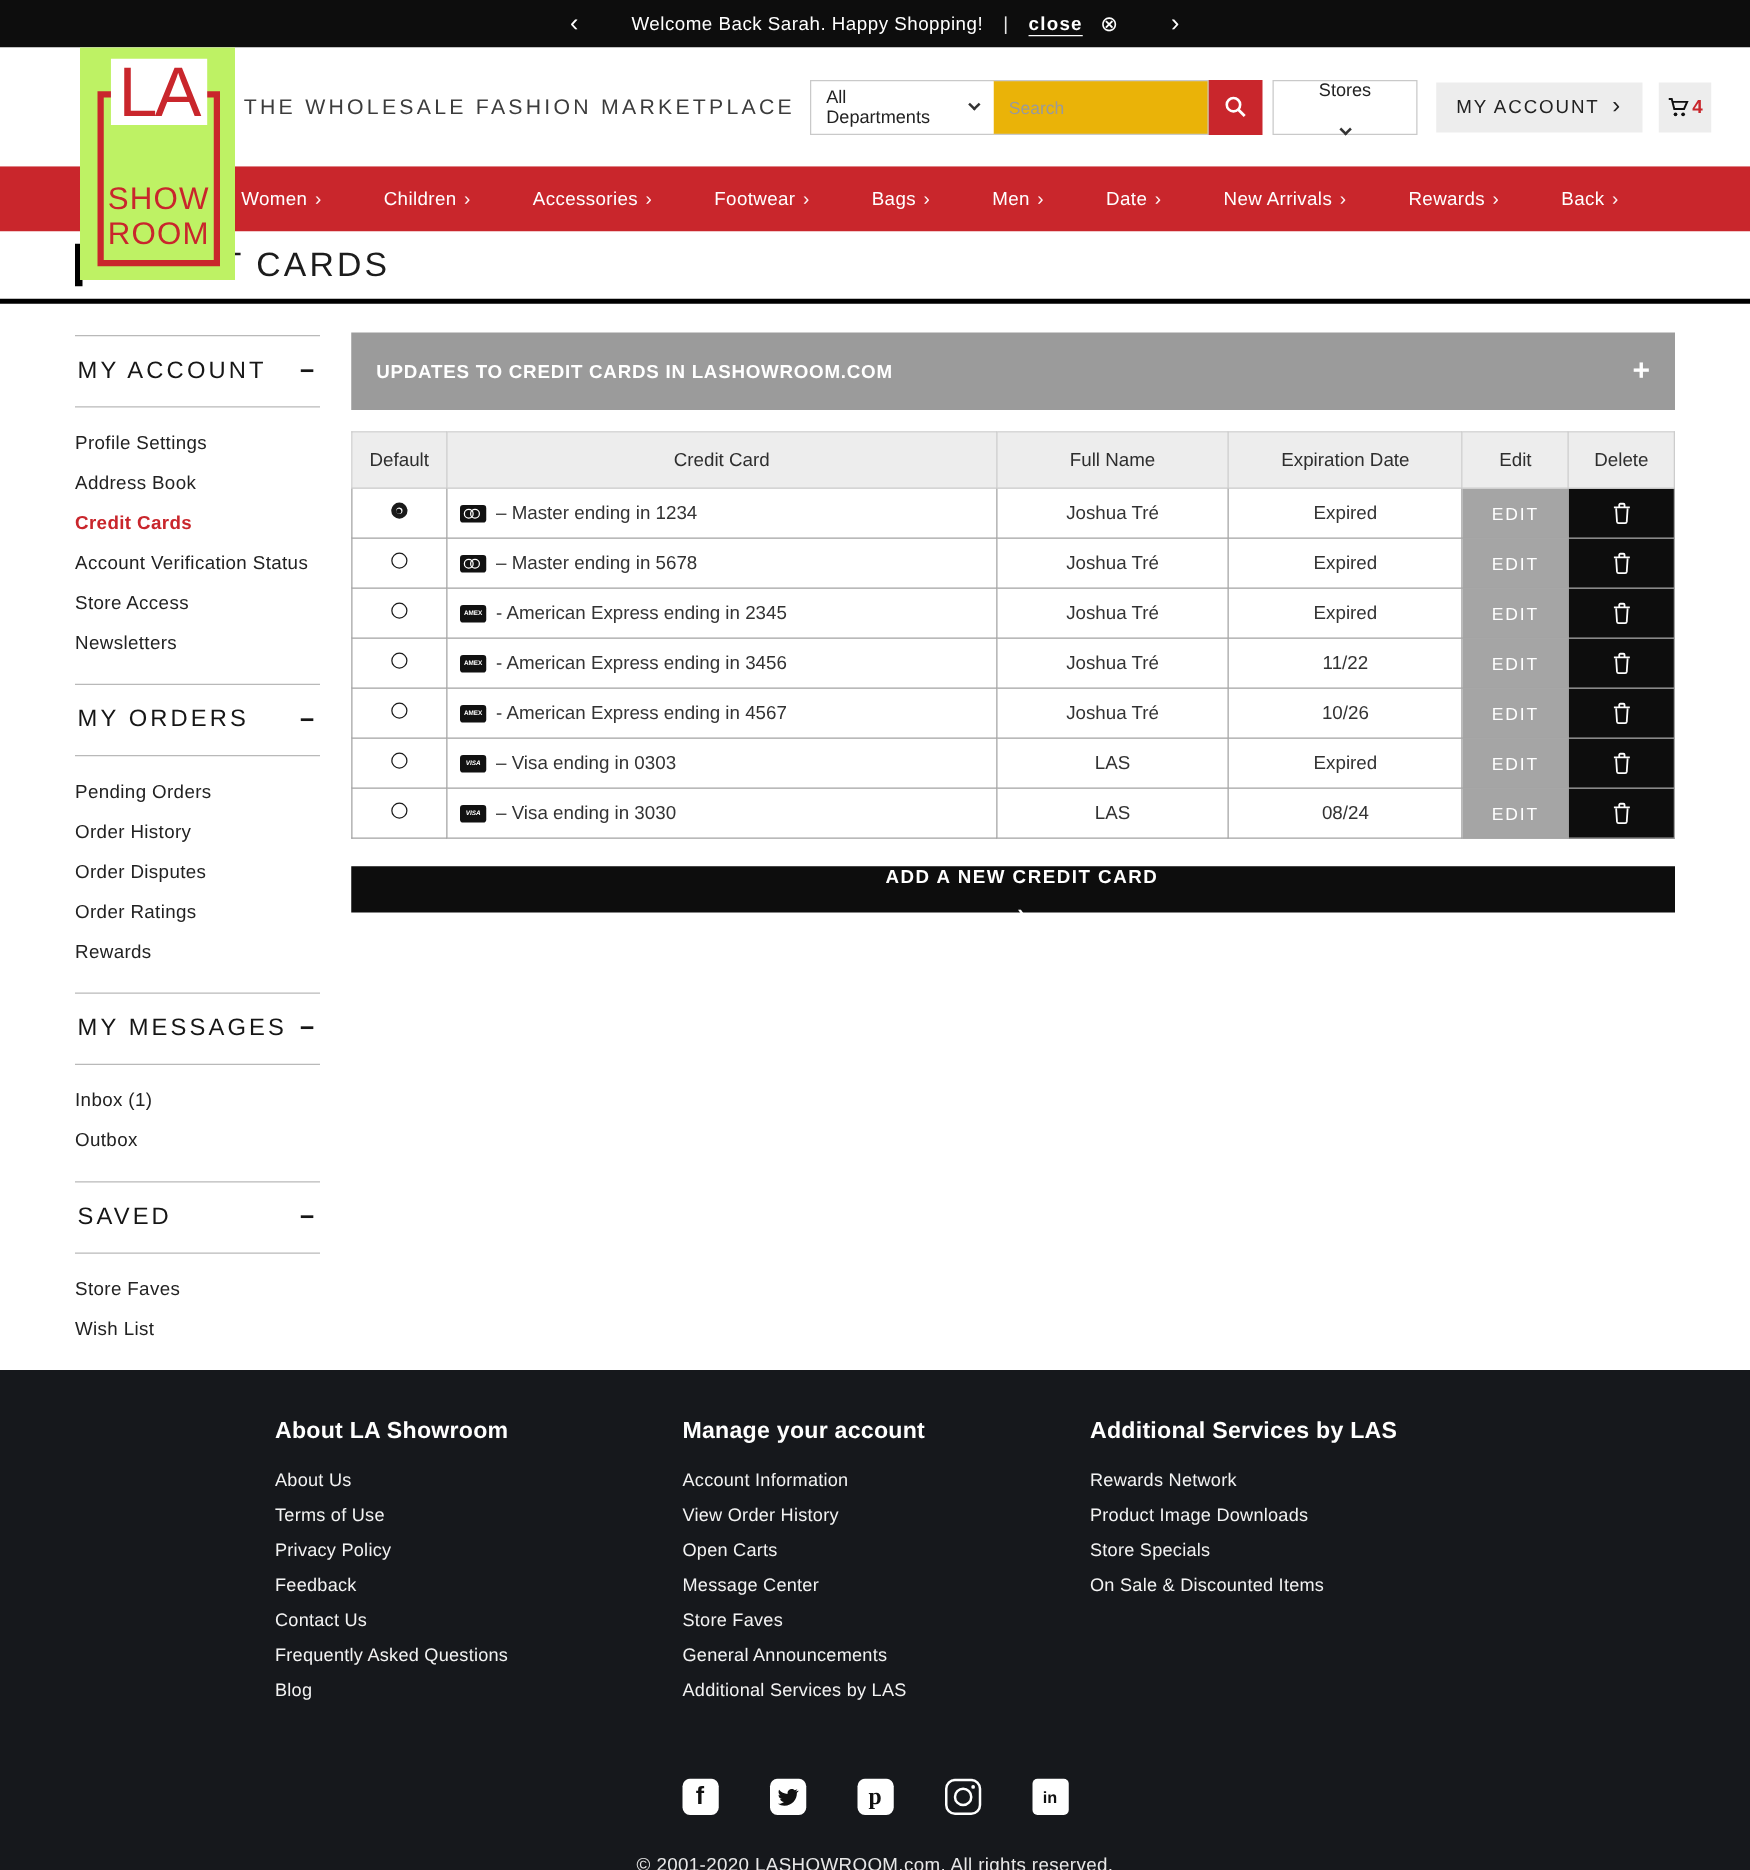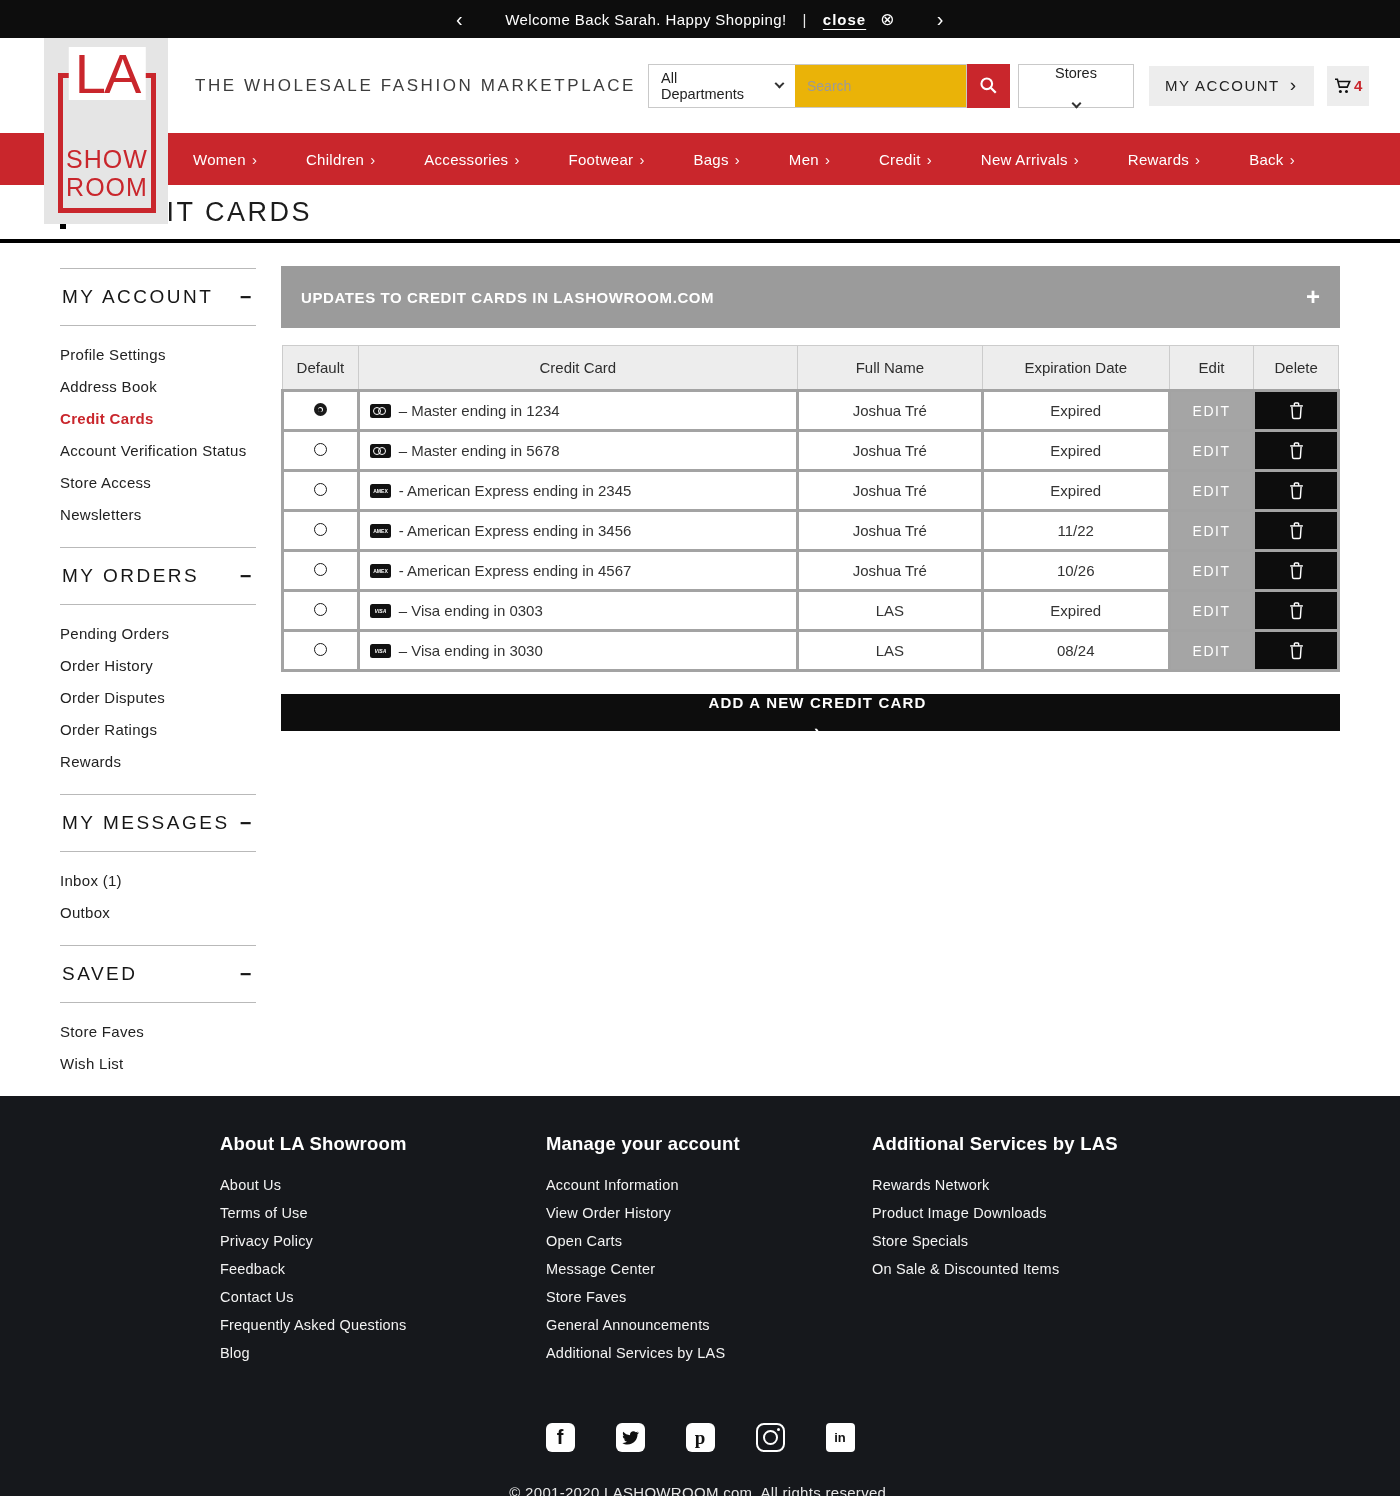--- a/index.html
+++ b/index.html
@@ -8,21 +8,21 @@
 
   
   .announce { height:38px; background:#0d0d0d; color:#fff; display:flex; align-items:center; justify-content:center; gap:14px; font-size:15px; letter-spacing:.4px; }
   .announce .arrow { font-size:20px; line-height:1; cursor:pointer; padding:0 28px; }
   .announce .sep { opacity:.9; padding:0 2px; }
   .announce .close-link { color:#fff; font-weight:bold; text-decoration:underline; text-underline-offset:4px; letter-spacing:1px; cursor:pointer; }
   .announce .close-x { font-size:17px; cursor:pointer; }
 
   
   .header { height:95px; background:#fff; position:relative; display:flex; align-items:center; }
-  .logo-wrap { position:absolute; left:44px; top:0; width:124px; height:186px; background:#e5e5e5; z-index:5; }
+  .logo-wrap { position:absolute; left:64px; top:0; width:124px; height:186px; background:#bef264; z-index:5; }
   .logo-box { position:absolute; left:14px; right:12px; top:35px; bottom:11px; border:5px solid #c9262c; display:flex; flex-direction:column; align-items:center; justify-content:flex-end; padding-bottom:6px; }
   .logo-la { position:absolute; top:-31px; left:50%; transform:translateX(-50%); background:#fff; padding:0 6px; color:#c9262c; font-size:56px; line-height:.95; font-weight:400; letter-spacing:-2px; }
   .logo-line { color:#c9262c; font-size:25px; line-height:1.15; letter-spacing:1px; font-weight:400; }
   .tagline { margin-left:195px; font-size:17px; letter-spacing:2.6px; color:#3c3c3c; white-space:nowrap; }
   .header-controls { display:flex; align-items:center; margin-left:12px; }
   .select-box { height:44px; border:1px solid #c9c9c9; background:#fff; display:flex; align-items:center; justify-content:space-between; padding:0 12px; font-size:14.5px; color:#222; cursor:pointer; }
   .select-dept { width:147px; border-right:none;gap:15px; }
   .select-stores { width:116px; margin-left:8px;flex-direction:column; }
   .caret { width:7px; height:7px; border-right:2px solid #333; border-bottom:2px solid #333; transform:rotate(45deg); margin-top:-4px; }
   .searchbox { display:flex; height:44px; }
@@ -55,21 +55,21 @@
   .side-sec li a.active { color:#c9262c; font-weight:bold; }
 
   .main { flex:1; margin-left:25px; margin-top:23px; }
   .banner { height:62px; background:#9b9b9b; display:flex; align-items:center; justify-content:space-between; padding:0 20px; margin-bottom:17px; }
   .banner-text { color:#fff; font-weight:bold; font-size:15px; letter-spacing:.6px; }
   .banner-plus { color:#fff; font-size:24px; font-weight:bold; cursor:pointer; }
 
   
   table.cc { width:100%; border-collapse:collapse; font-size:15px; color:#333; }
   table.cc th { background:#ededed; border:1px solid #ccc; font-weight:400; height:45px; font-size:15px; color:#2e2e2e; }
-  table.cc td { border:3px solid #a3a3a3; height:40px; text-align:center; vertical-align:middle; }
+  table.cc td { border:1px solid #a3a3a3; height:40px; text-align:center; vertical-align:middle; }
   .col-default { width:76px; }
   .col-card { width:442px; }
   .col-name { width:186px; }
   .col-exp { width:188px; }
   .col-edit { width:85px; }
   .col-del { width:85px; }
   td.td-card { text-align:left; padding-left:10px; }
   .card-cell { display:flex; align-items:center; gap:8px; }
   .radio { display:inline-block; width:13px; height:13px; border:1.5px solid #1a1a1a; border-radius:50%; cursor:pointer; position:relative; }
   .radio.selected { border-width:4px; }
@@ -188,21 +188,21 @@
       <span>Bags</span>
       <span class="chev">›</span>
     </a>
 
     <a class="nav-item">
       <span>Men</span>
       <span class="chev">›</span>
     </a>
 
     <a class="nav-item">
-      <span>Credit</span>
+      <span>Date</span>
       <span class="chev">›</span>
     </a>
 
     <a class="nav-item">
       <span>New Arrivals</span>
       <span class="chev">›</span>
     </a>
 
     <a class="nav-item">
       <span>Rewards</span>

